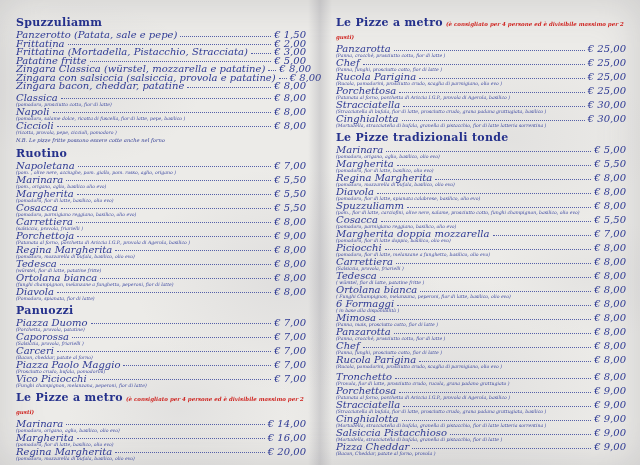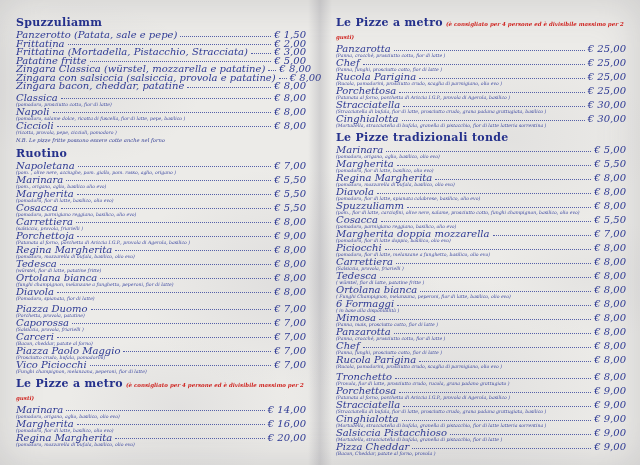--- a/index.html
+++ b/index.html
@@ -224,20 +224,21 @@
           <div class="item">
             <div class="item-line">
               <span class="item-name">Diavola</span>
               <span class="leader"></span>
               <span class="price">€ 8,00</span>
             </div>
             <div class="item-desc">(Pomodoro, spianata, fior di latte)</div>
           </div>
         </div>
         <div class="section">
+          <div class="sec-title"><span>Panuozzi</span></div>
           <div class="item">
             <div class="item-line">
               <span class="item-name">Piazza Duomo</span>
               <span class="leader"></span>
               <span class="price">€ 7,00</span>
             </div>
             <div class="item-desc">(Porchetta, provola, patatine)</div>
           </div>
           <div class="item">
             <div class="item-line">

